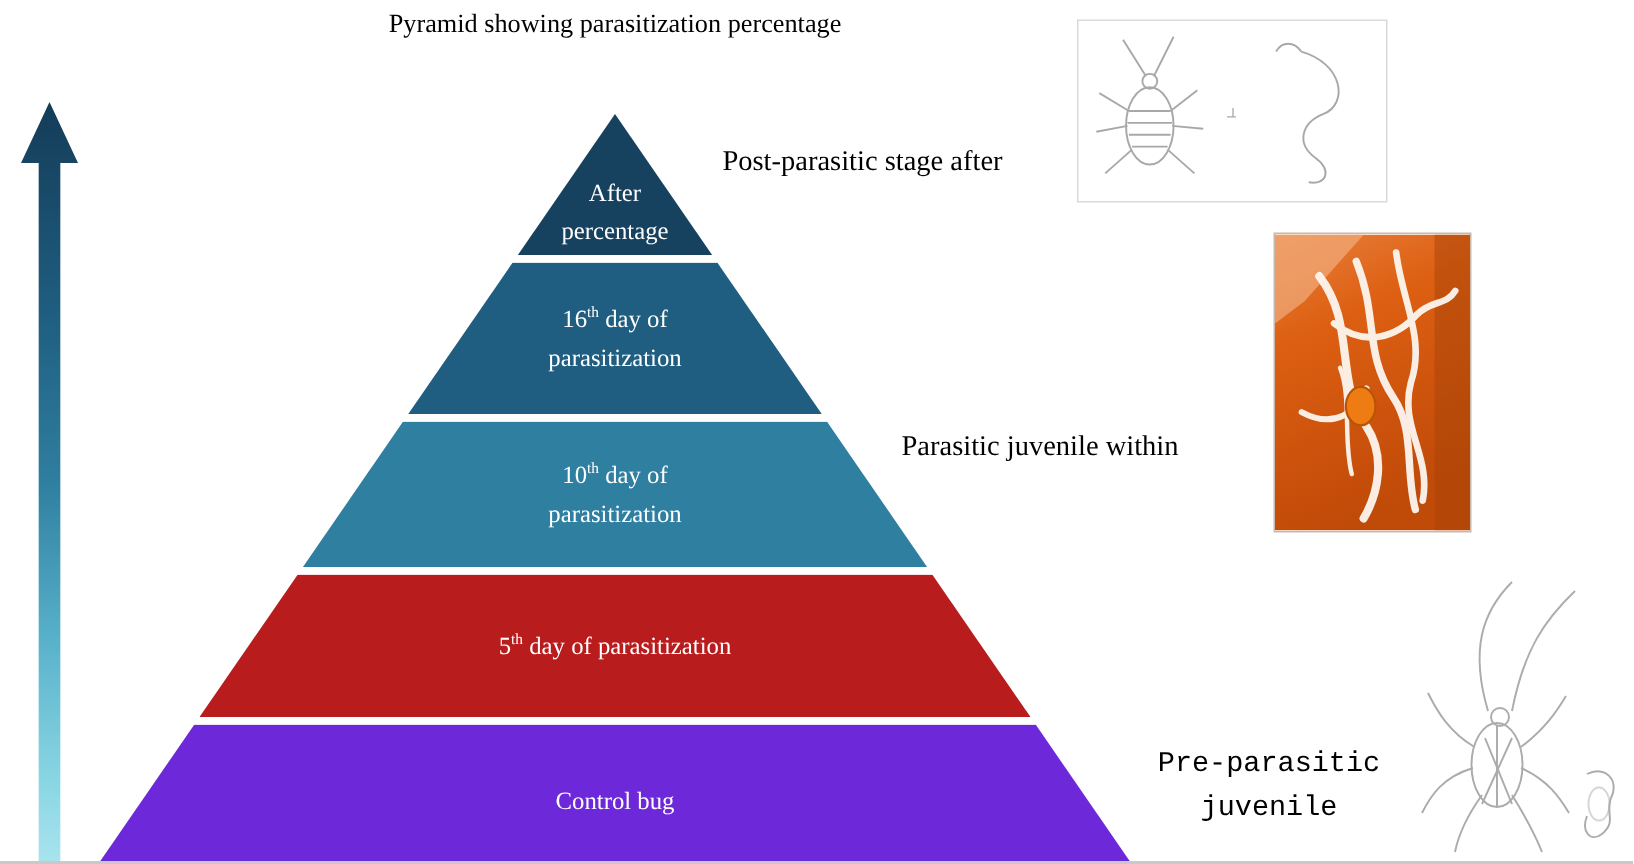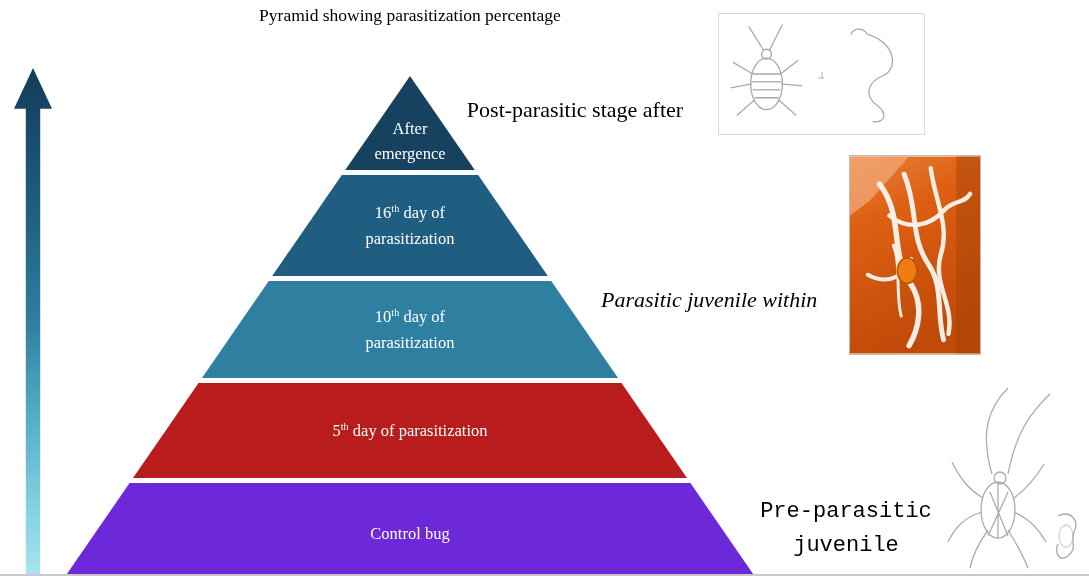--- a/index.html
+++ b/index.html
@@ -28,23 +28,23 @@
     display:flex;flex-direction:column;align-items:center;justify-content:center;
     color:#ffffff;font-size:16.5px;line-height:1.55;text-align:center;
   }
   .tier-1{top:0;height:94px;clip-path:polygon(50% 0%,59.25% 100%,40.75% 100%);justify-content:flex-end;padding-bottom:3px;box-sizing:border-box;}
   .tier-2{top:99px;height:101px;clip-path:polygon(40.26% 0%,59.74% 0%,69.69% 100%,30.31% 100%);}
   .tier-3{top:205px;height:97px;clip-path:polygon(29.82% 0%,70.18% 0%,79.72% 100%,20.28% 100%);}
   .tier-4{top:307px;height:95px;clip-path:polygon(19.79% 0%,80.21% 0%,89.57% 100%,10.43% 100%);}
   .tier-5{top:407px;height:101px;clip-path:polygon(9.94% 0%,90.06% 0%,100% 100%,0% 100%);}
   .tier sup{vertical-align:super;font-size:0.62em;line-height:0;}
   
-  .annotation{position:absolute;font-size:22px;line-height:1.55;}
+  .annotation{position:absolute;font-size:19px;line-height:1.55;}
   .ann-1{left:455px;top:93px;width:240px;text-align:center;}
-  .ann-2{left:601px;top:283px;width:240px;text-align:left;font-style:italic;}
+  .ann-2{left:601px;top:283px;width:240px;text-align:left;}
   .ann-3{left:736px;top:495px;width:220px;text-align:center;font-family:Liberation Mono, monospace;}
   
   .figure{position:absolute;background:#fff;}
   .fig-1{left:718px;top:13px;width:207px;height:122px;border:1px solid #d9d9d9;box-sizing:border-box;}
   .fig-2{left:849px;top:155px;width:132px;height:200px;border:1px solid #c9b9aa;box-sizing:border-box;}
   .fig-3{left:930px;top:378px;width:157px;height:194px;}
   .figure svg{display:block;width:100%;height:100%;}
   .bottom-rule{position:absolute;left:0;bottom:0;width:1089px;height:2px;background:#c9c9c9;}
 </style>
 </head>
@@ -54,21 +54,21 @@
 
   <div class="title">Pyramid showing parasitization percentage</div>
 
   <div class="arrow"></div>
 
   <div class="pyramid">
 
     <div class="tier tier-1" style="background: rgb(22, 66, 95);">
       <div>
         <span>After</span><br>
-        <span>emergence</span>
+        <span>percentage</span>
       </div>
     </div>
 
     <div class="tier tier-2" style="background: rgb(31, 94, 128);">
       <div>
         <span><span>16</span><sup>th</sup><span> day of</span></span><br>
         <span>parasitization</span>
       </div>
     </div>
 

